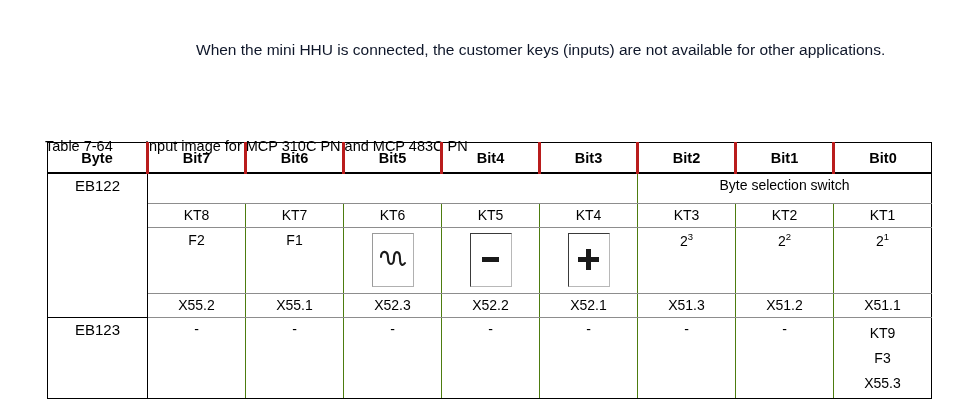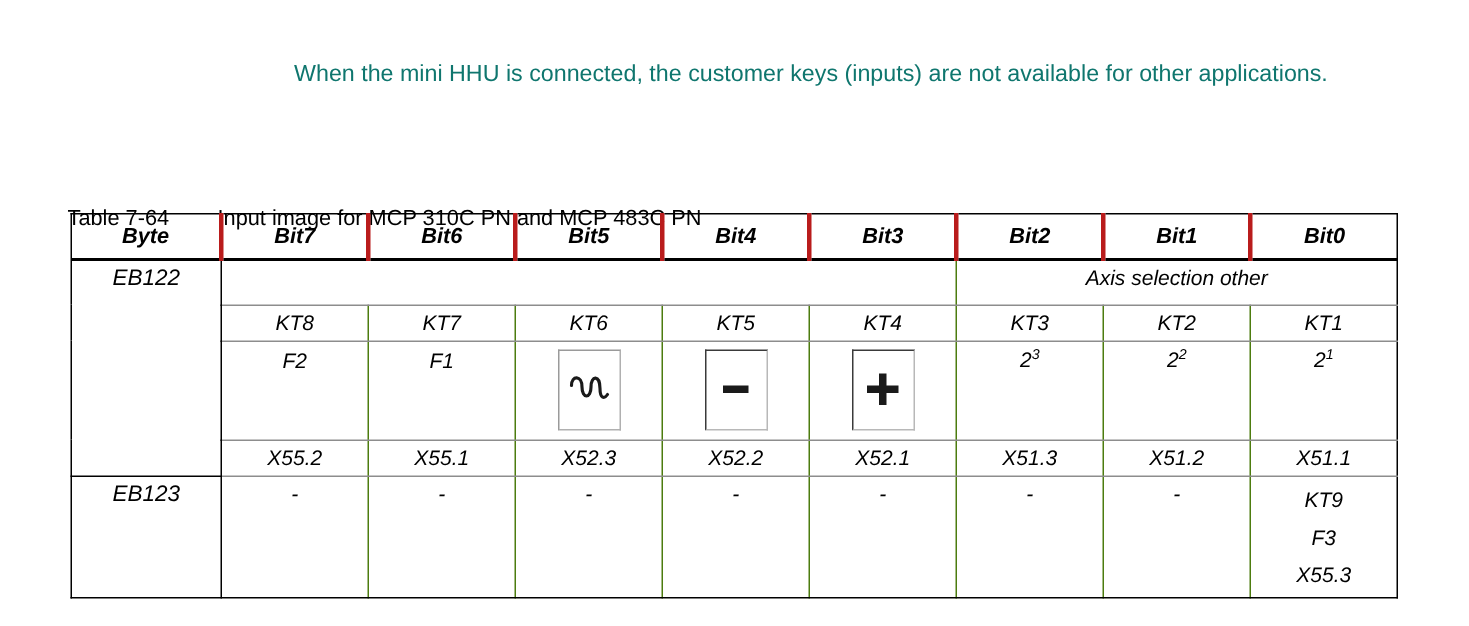--- a/index.html
+++ b/index.html
@@ -17,21 +17,21 @@
   }
 
   
   .intro-note {
     position: absolute;
     left: 196px;
     top: 38px;
     width: 712px;
     font-size: 15.5px;
     line-height: 23px;
-    color: #0f766e;
+    color: #0f172a;
   }
 
   
   .table-caption {
     position: absolute;
     left: 45px;
     top: 113px;
     font-size: 14.5px;
     line-height: 18px;
     white-space: nowrap;
@@ -44,21 +44,20 @@
 
   
   .bit-table {
     position: absolute;
     left: 47px;
     top: 142px;
     width: 765px;
     border-collapse: collapse;
     table-layout: fixed;
     font-size: 14px;
-    font-style: italic;
   }
   .bit-table td, .bit-table th {
     border: 1px solid #8d8d8d;
     text-align: center;
     vertical-align: top;
     padding: 3px 2px 2px;
     font-weight: normal;
   }
 
   
@@ -191,21 +190,21 @@
       <th>Bit1</th>
       <th>Bit0</th>
     </tr>
   </thead>
 
   <tbody>
 
     <tr class="r-axis">
       <td class="col-byte" rowspan="4">EB122</td>
       <td class="bitcell blank-span" colspan="5"></td>
-      <td class="bitcell axis-label" colspan="3">Axis selection other</td>
+      <td class="bitcell axis-label" colspan="3">Byte selection switch</td>
     </tr>
 
     <tr class="r-kt">
       <td class="bitcell">KT8</td>
       <td class="bitcell">KT7</td>
       <td class="bitcell">KT6</td>
       <td class="bitcell">KT5</td>
       <td class="bitcell">KT4</td>
       <td class="bitcell">KT3</td>
       <td class="bitcell">KT2</td>

